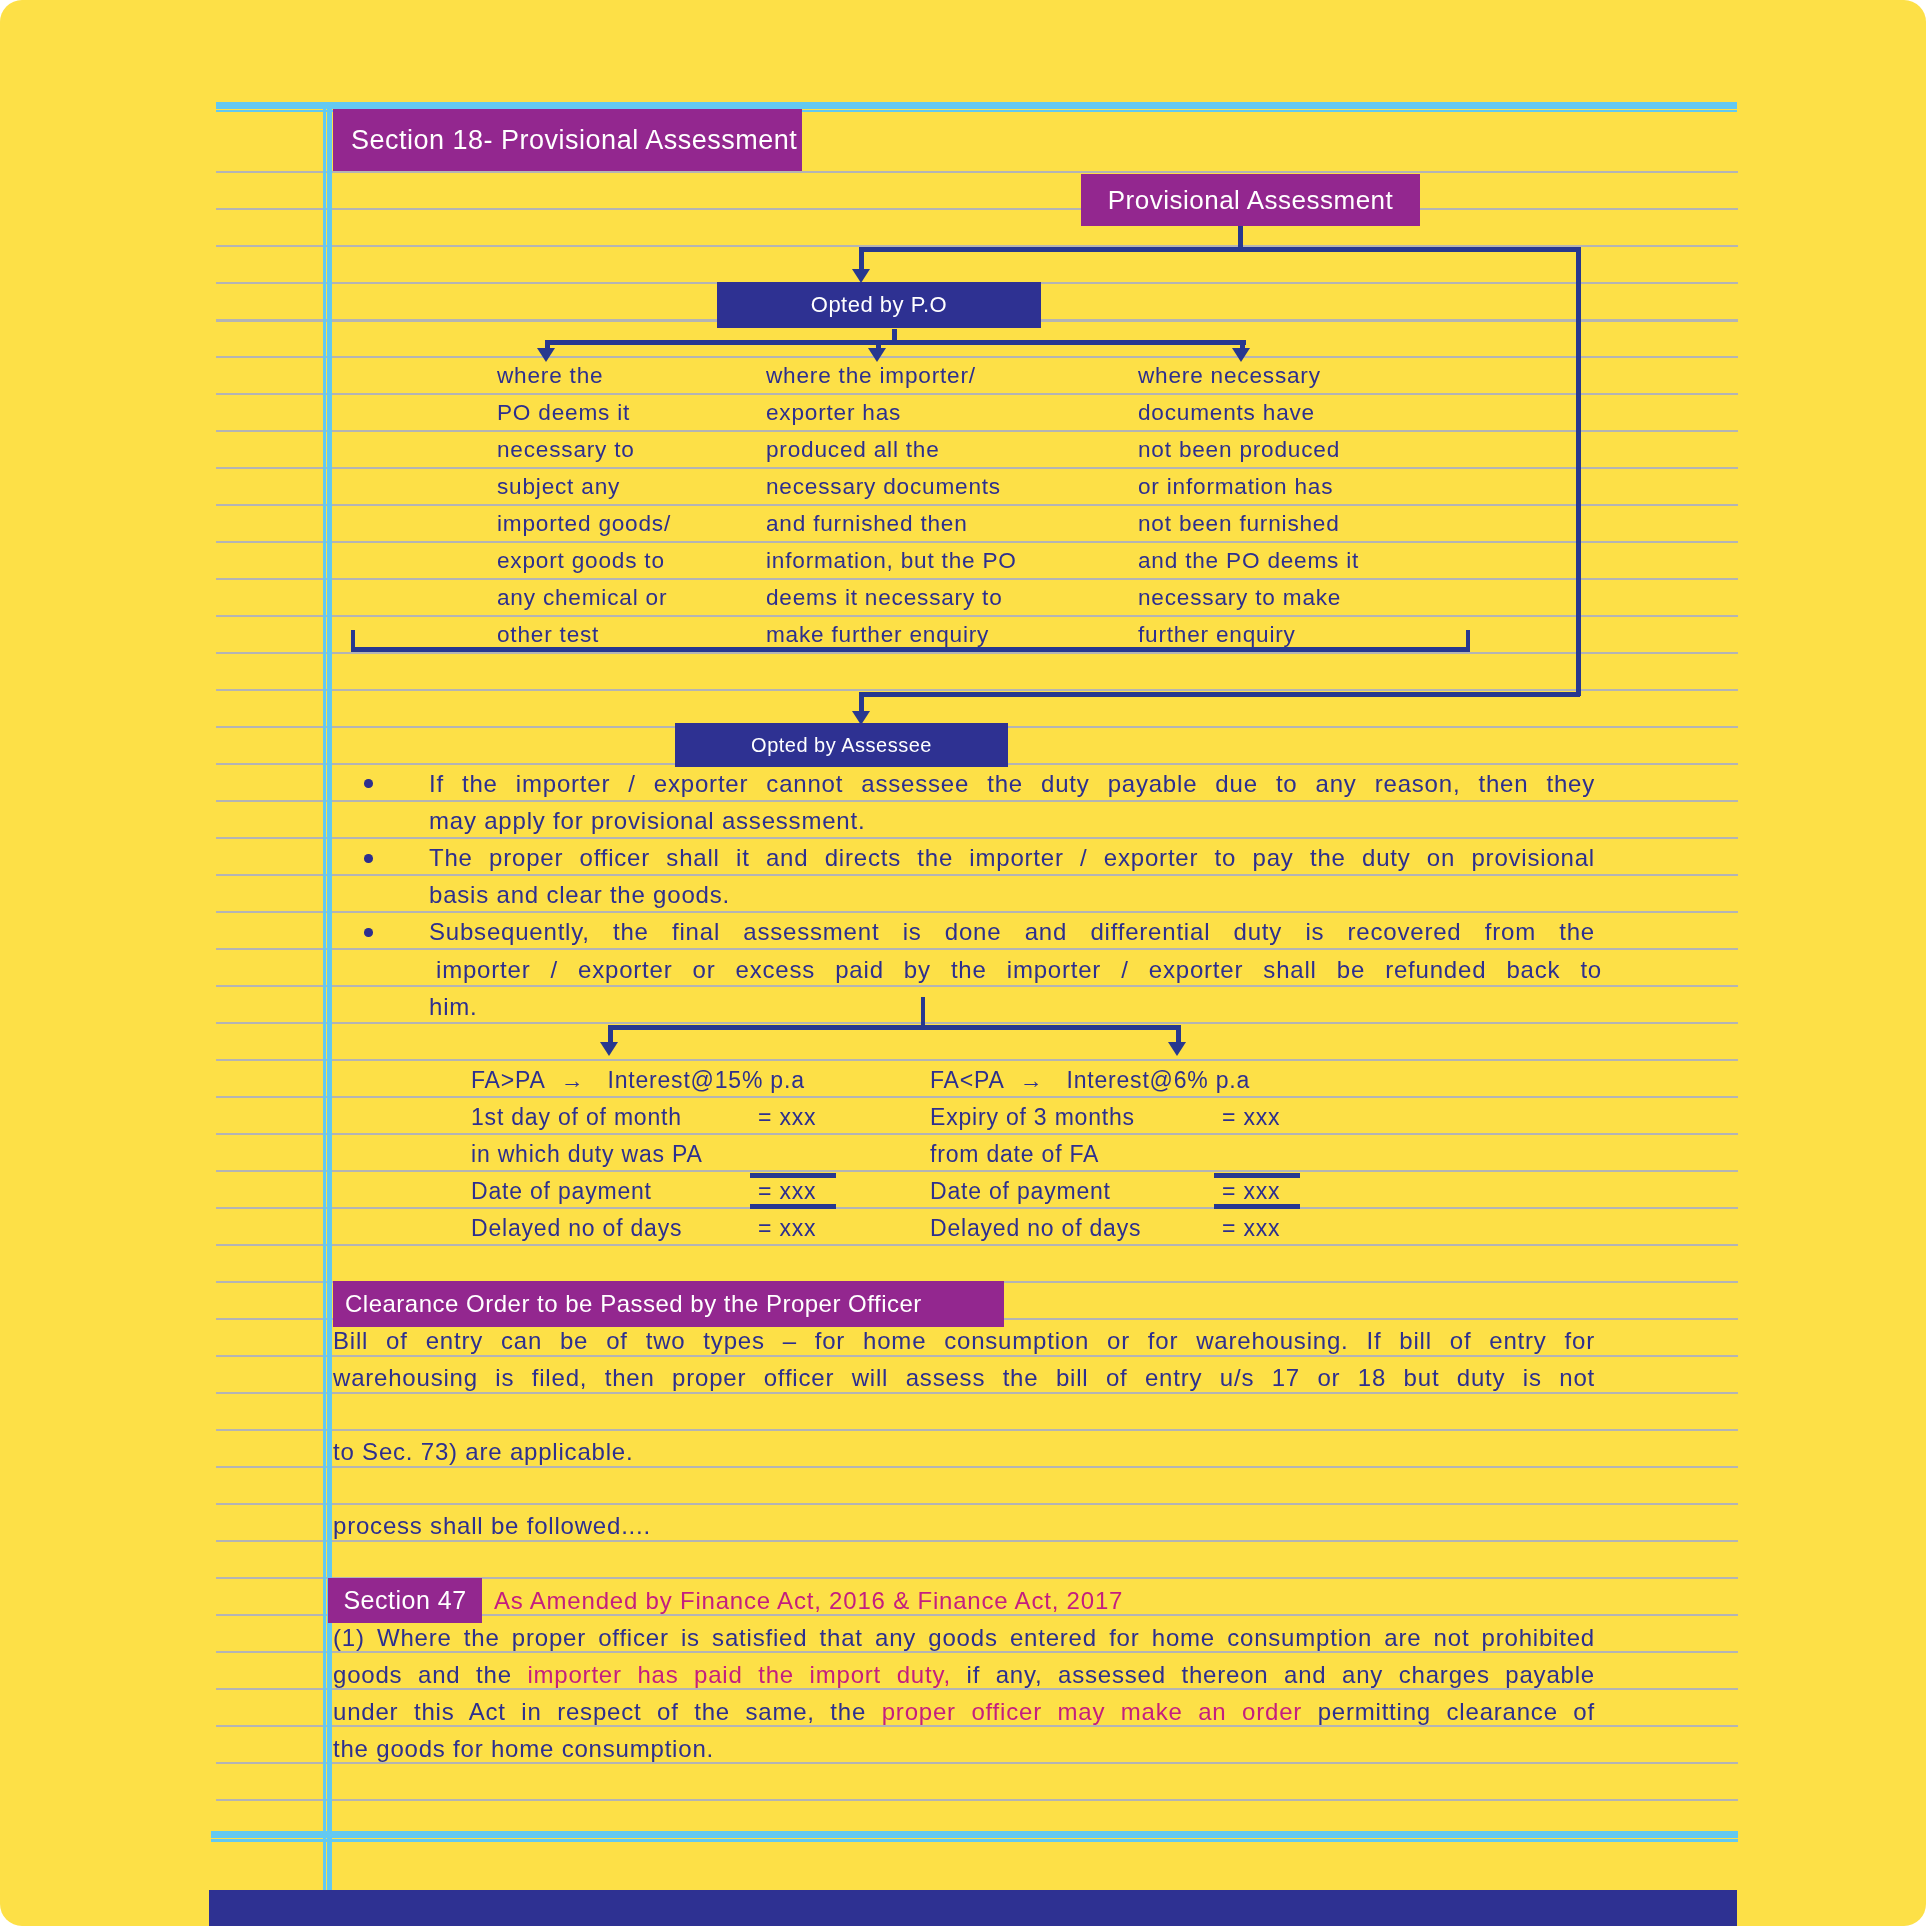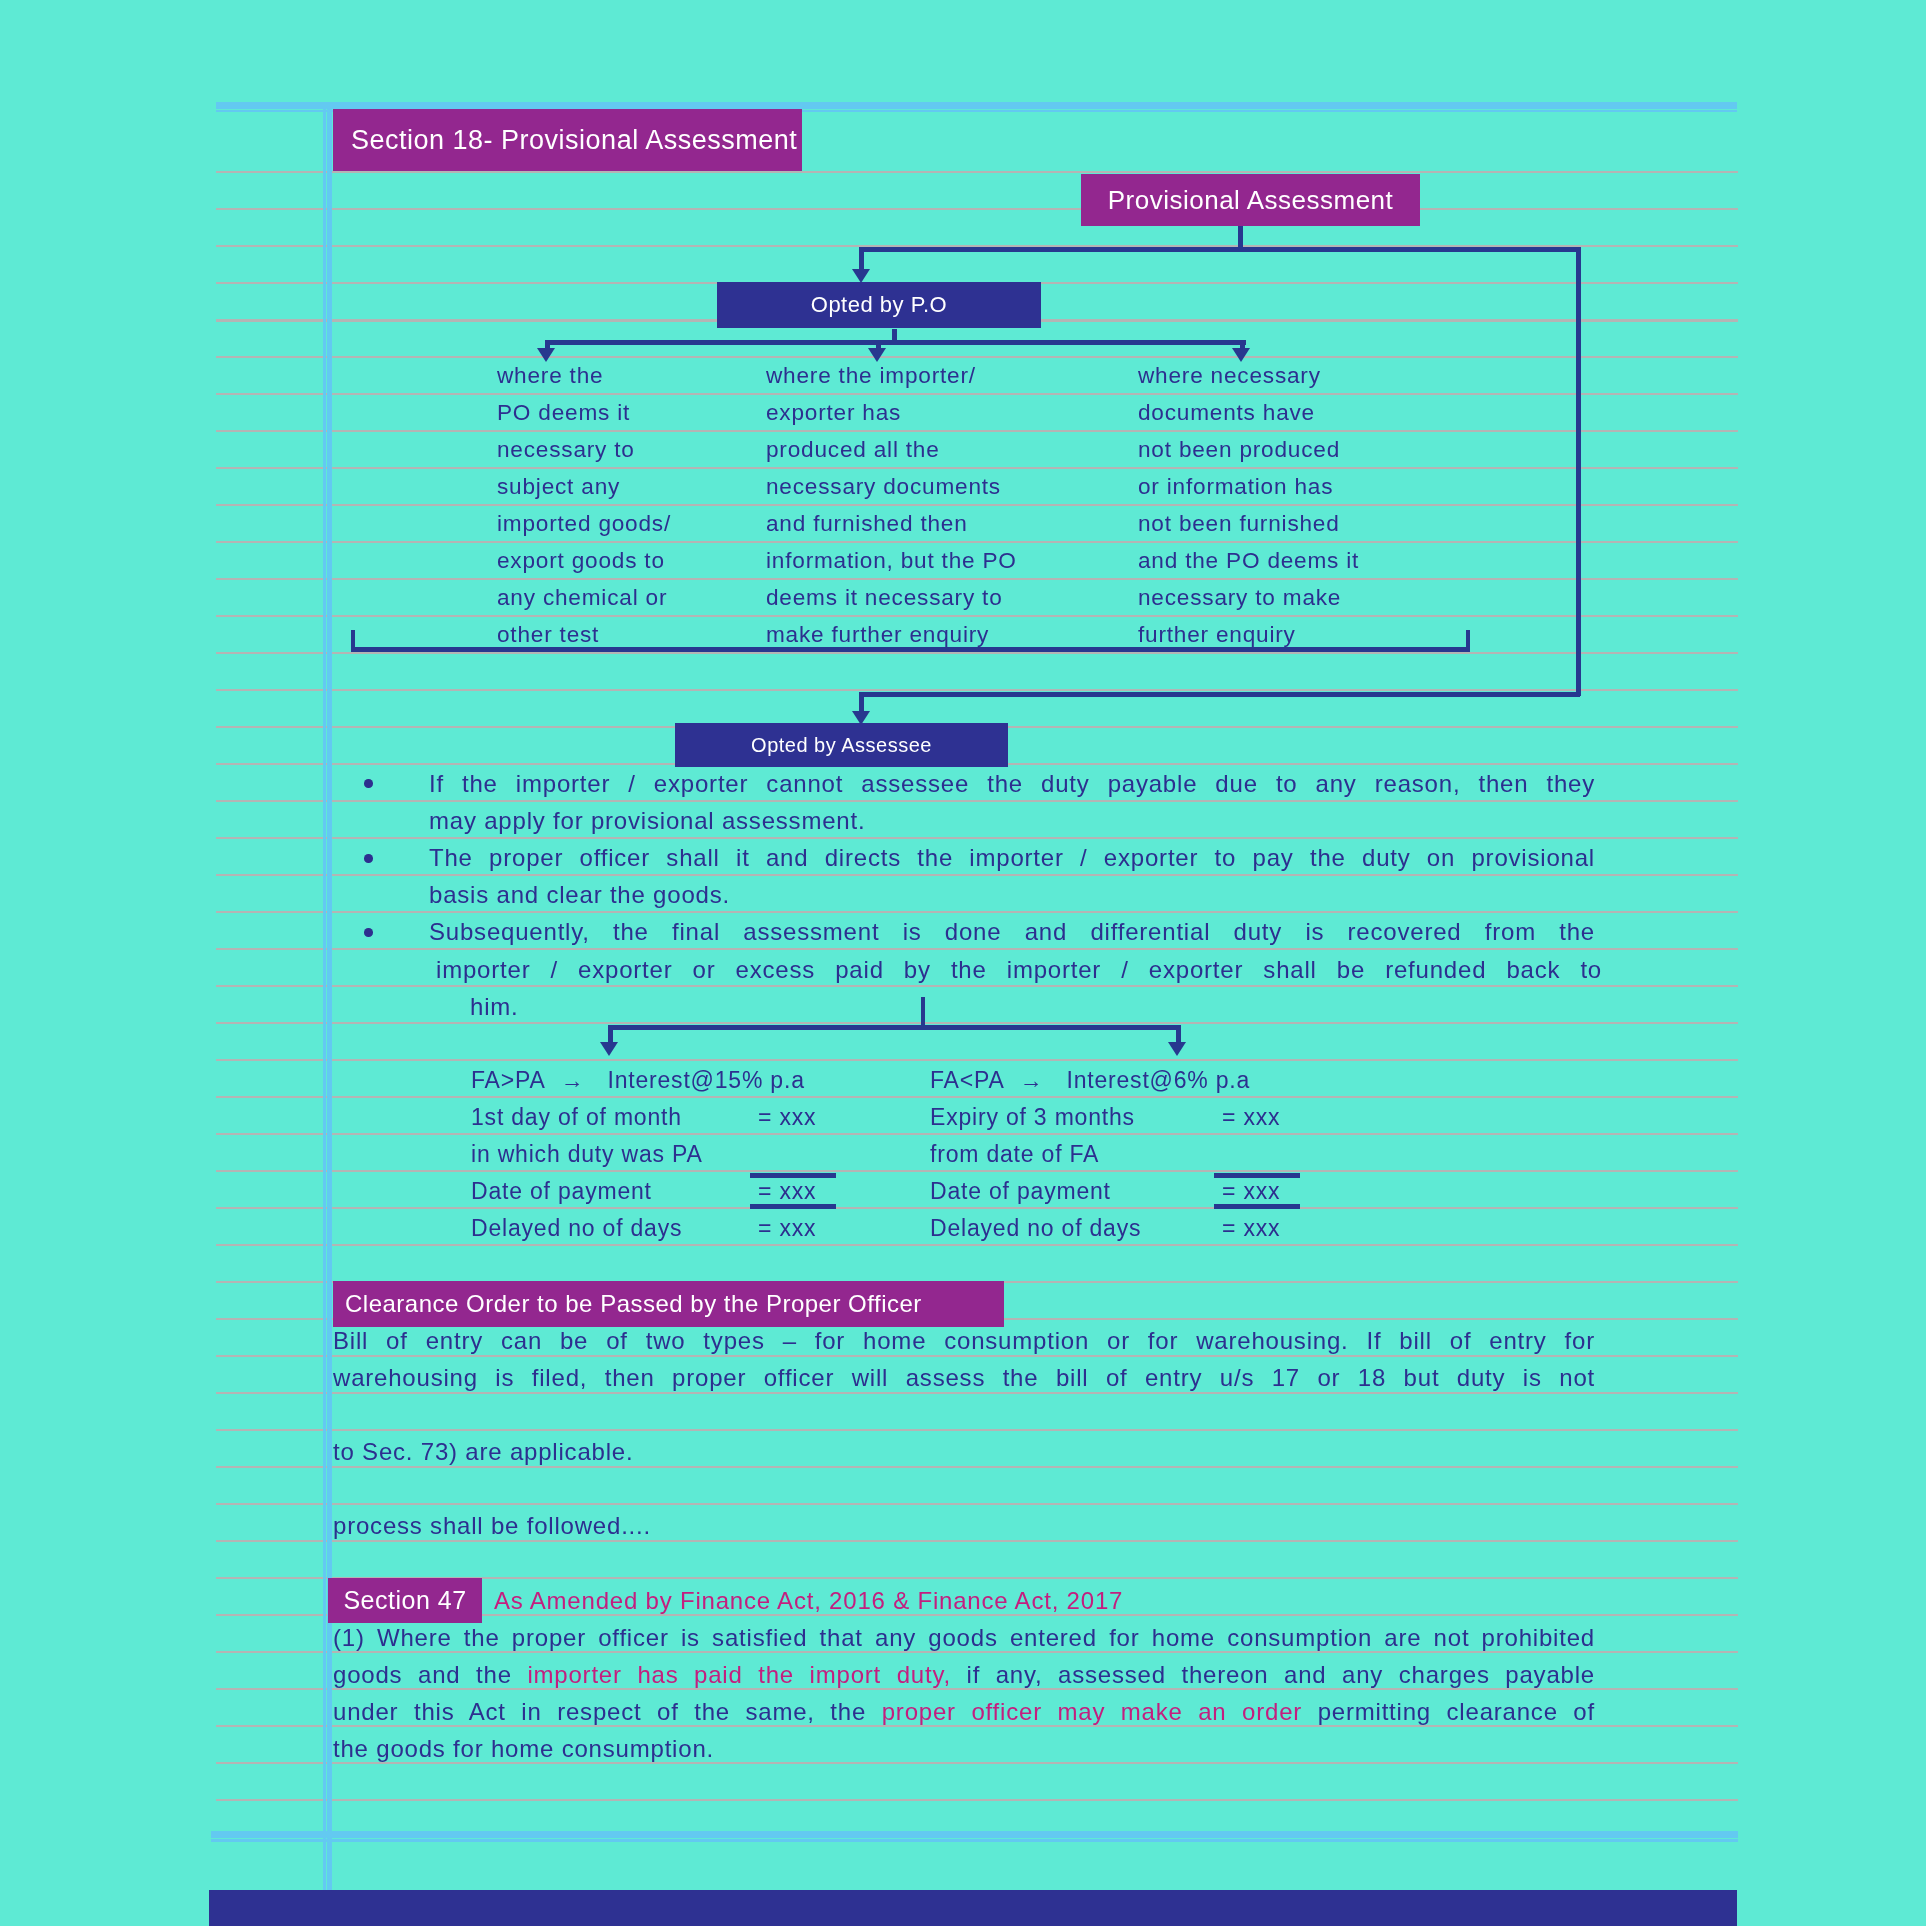--- a/index.html
+++ b/index.html
@@ -1,17 +1,17 @@
 <!DOCTYPE html>
 <html style="font-size:8px"><head>
 <meta charset="utf-8">
 <style>
   html,body{margin:0;padding:0;background:#ffffff;}
-  #canvas{position:relative;width:1926px;height:1926px;background:#5eead4;overflow:hidden;
-          font-family:"Liberation Sans", sans-serif;}
+  #canvas{position:relative;width:1926px;height:1926px;background:#fde047;overflow:hidden;
+          font-family:"Liberation Sans", sans-serif;border-radius:22px;}
   .abs{position:absolute;}
   
   #rules{left:216px;top:171px;width:1522px;height:1638px;
     background:repeating-linear-gradient(to bottom,#b4b4b4 0 2.5px,transparent 2.5px 37px);}
   
   .cyan{background:#63c9f1;}
   
   .pbox{background:#93278f;color:#ffffff;display:flex;align-items:center;
         letter-spacing:0.5px;white-space:nowrap;}
   
@@ -129,21 +129,21 @@
   <div class="abs t row jl" style="left:429px;top:765px;width:1166px;font-size:24px;">If the importer / exporter cannot assessee the duty payable due to any reason, then they</div>
   <div class="abs t row lf" style="left:429px;top:802px;width:1166px;font-size:24px;">may apply for provisional assessment.</div>
 
   <div class="abs dot" style="left:364px;top:854px;"></div>
   <div class="abs t row lf" style="left:429px;top:876px;width:1166px;font-size:24px;">basis and clear the goods.</div>
   <div class="abs t row jl" style="left:429px;top:839px;width:1166px;font-size:24px;">The proper officer shall it and directs the importer / exporter to pay the duty on provisional</div>
 
   <div class="abs dot" style="left:364px;top:928px;"></div>
   <div class="abs t row jl" style="left:429px;top:913px;width:1166px;font-size:24px;">Subsequently, the final assessment is done and differential duty is recovered from the</div>
   <div class="abs t row jl" style="left:429px;top:951px;width:1166px;font-size:24px;margin-left:7px;">importer / exporter or excess paid by the importer / exporter shall be refunded back to</div>
-  <div class="abs t row lf" style="left:429px;top:988px;width:1166px;font-size:24px;margin-left:41px;">him.</div>
+  <div class="abs t row lf" style="left:429px;top:988px;width:1166px;font-size:24px;">him.</div>
 
   <div class="abs t row" style="left:471px;top:1062px;font-size:23px;">
     <span>FA&gt;PA</span>
     <span style="padding:0 9px;">→</span>
     <span style="padding-left:7px;">Interest@15% p.a</span>
   </div>
   <div class="abs t row" style="left:930px;top:1062px;font-size:23px;">
     <span>FA&lt;PA</span>
     <span style="padding:0 9px;">→</span>
     <span style="padding-left:7px;">Interest@6% p.a</span>

